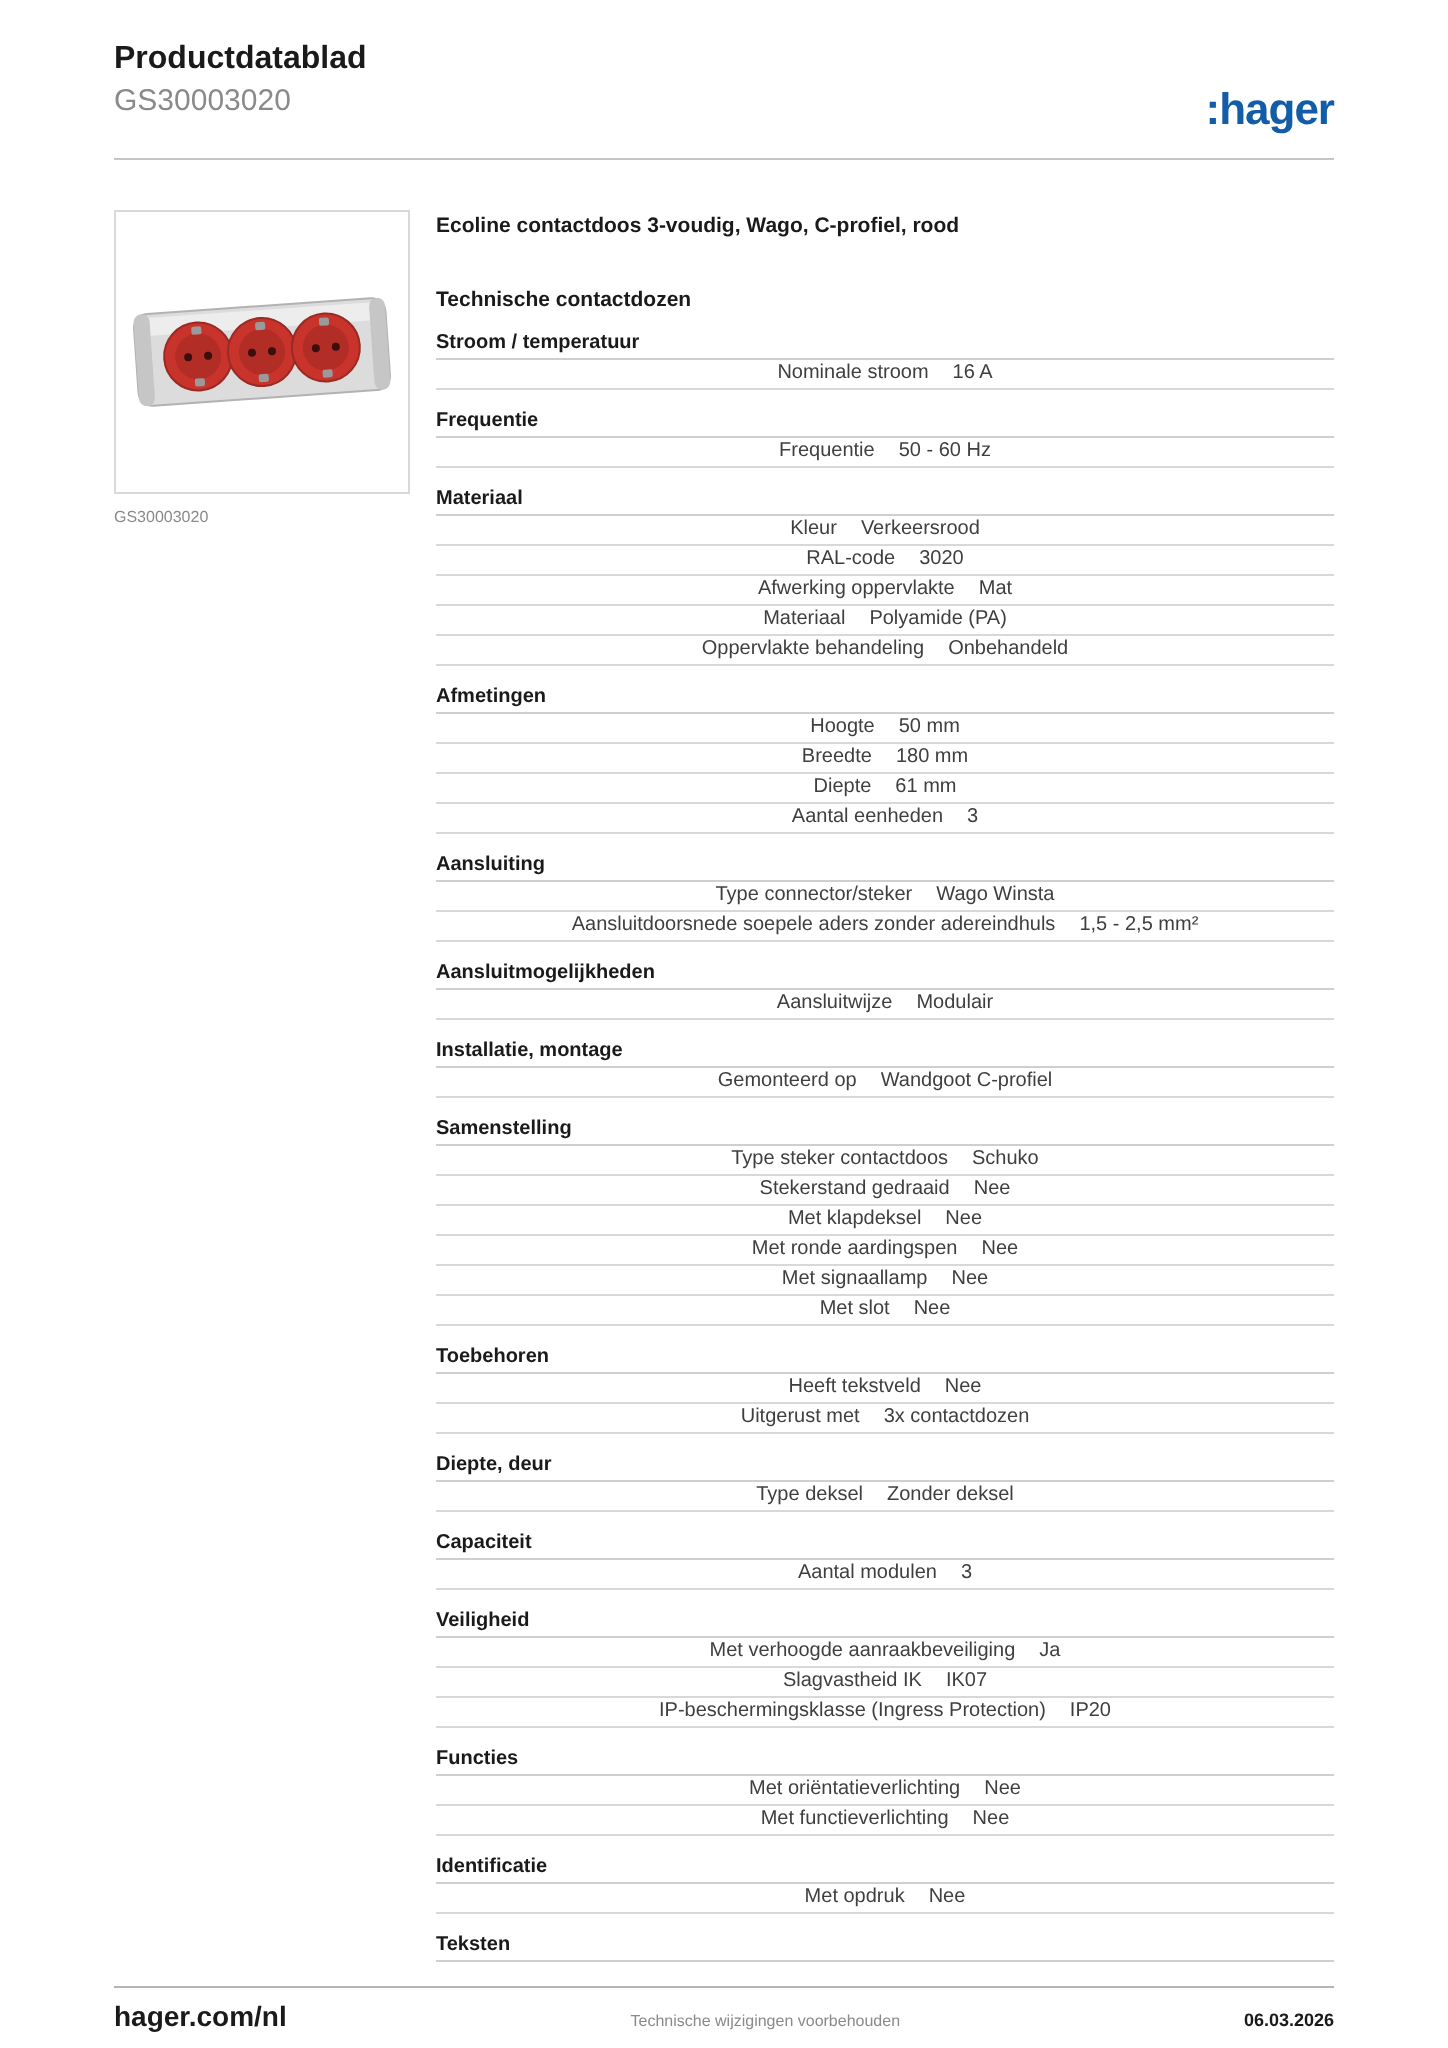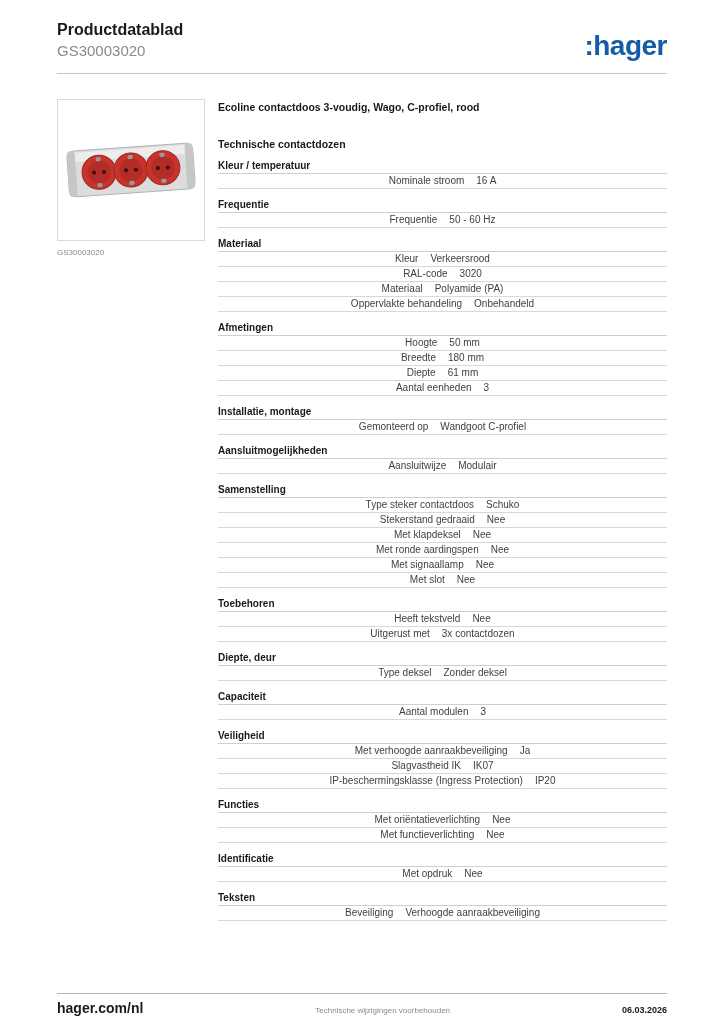--- a/index.html
+++ b/index.html
@@ -30,22 +30,22 @@
     display:flex;justify-content:space-between;align-items:flex-start;
     padding-top:20px;
   }
   .header h1{
     margin:0;font-size:16px;line-height:1.2;font-weight:bold;color:var(--text-dark);
   }
   .product-code{
     font-size:15px;color:var(--text-gray);margin-top:3px;
   }
   .logo{
-    font-size:28px;font-weight:bold;color:var(--brand-blue);
-    letter-spacing:-0.5px;line-height:1;margin-top:12px;
+    font-size:22px;font-weight:bold;color:var(--brand-blue);
+    letter-spacing:-0.5px;line-height:1;margin-top:24px;
   }
   .header-rule{
     border-top:1px solid #c6c6c6;
     margin-top:13px;
   }
   
   .content{
     display:flex;
     margin-top:25px;
   }
@@ -162,21 +162,21 @@
         </svg>
       </div>
       <div class="image-caption">GS30003020</div>
     </aside>
 
     <main class="main-col">
       <h2 class="product-title">Ecoline contactdoos 3-voudig, Wago, C-profiel, rood</h2>
       <h3 class="specs-header">Technische contactdozen</h3>
       <div id="sections">
           <section class="spec-section">
-            <div class="section-title">Kleur / temperatuur</div>
+            <div class="section-title">Stroom / temperatuur</div>
             <div class="spec-row">
               <span class="spec-label">Nominale stroom</span>
               <span class="spec-value">16 A</span>
             </div>
           </section>
           <section class="spec-section">
             <div class="section-title">Frequentie</div>
             <div class="spec-row">
               <span class="spec-label">Frequentie</span>
               <span class="spec-value">50 - 60 Hz</span>
@@ -186,20 +186,24 @@
             <div class="section-title">Materiaal</div>
             <div class="spec-row">
               <span class="spec-label">Kleur</span>
               <span class="spec-value">Verkeersrood</span>
             </div>
             <div class="spec-row">
               <span class="spec-label">RAL-code</span>
               <span class="spec-value">3020</span>
             </div>
             <div class="spec-row">
+              <span class="spec-label">Afwerking oppervlakte</span>
+              <span class="spec-value">Mat</span>
+            </div>
+            <div class="spec-row">
               <span class="spec-label">Materiaal</span>
               <span class="spec-value">Polyamide (PA)</span>
             </div>
             <div class="spec-row">
               <span class="spec-label">Oppervlakte behandeling</span>
               <span class="spec-value">Onbehandeld</span>
             </div>
           </section>
           <section class="spec-section">
             <div class="section-title">Afmetingen</div>
@@ -214,34 +218,45 @@
             <div class="spec-row">
               <span class="spec-label">Diepte</span>
               <span class="spec-value">61 mm</span>
             </div>
             <div class="spec-row">
               <span class="spec-label">Aantal eenheden</span>
               <span class="spec-value">3</span>
             </div>
           </section>
           <section class="spec-section">
+            <div class="section-title">Aansluiting</div>
+            <div class="spec-row">
+              <span class="spec-label">Type connector/steker</span>
+              <span class="spec-value">Wago Winsta</span>
+            </div>
+            <div class="spec-row">
+              <span class="spec-label">Aansluitdoorsnede soepele aders zonder adereindhuls</span>
+              <span class="spec-value">1,5 - 2,5 mm²</span>
+            </div>
+          </section>
+          <section class="spec-section">
+            <div class="section-title">Aansluitmogelijkheden</div>
+            <div class="spec-row">
+              <span class="spec-label">Aansluitwijze</span>
+              <span class="spec-value">Modulair</span>
+            </div>
+          </section>
+          <section class="spec-section">
             <div class="section-title">Installatie, montage</div>
             <div class="spec-row">
               <span class="spec-label">Gemonteerd op</span>
               <span class="spec-value">Wandgoot C-profiel</span>
             </div>
           </section>
           <section class="spec-section">
-            <div class="section-title">Aansluitmogelijkheden</div>
-            <div class="spec-row">
-              <span class="spec-label">Aansluitwijze</span>
-              <span class="spec-value">Modulair</span>
-            </div>
-          </section>
-          <section class="spec-section">
             <div class="section-title">Samenstelling</div>
             <div class="spec-row">
               <span class="spec-label">Type steker contactdoos</span>
               <span class="spec-value">Schuko</span>
             </div>
             <div class="spec-row">
               <span class="spec-label">Stekerstand gedraaid</span>
               <span class="spec-value">Nee</span>
             </div>
             <div class="spec-row">
@@ -314,24 +329,20 @@
           </section>
           <section class="spec-section">
             <div class="section-title">Identificatie</div>
             <div class="spec-row">
               <span class="spec-label">Met opdruk</span>
               <span class="spec-value">Nee</span>
             </div>
           </section>
           <section class="spec-section">
             <div class="section-title">Teksten</div>
-            <div class="spec-row">
-              <span class="spec-label">Beveiliging</span>
-              <span class="spec-value">Verhoogde aanraakbeveiliging</span>
-            </div>
           </section>
         </div>
     </main>
 
   </div>
 
   <footer class="footer">
     <div class="footer-rule"></div>
     <div class="footer-row">
       <span class="footer-left">hager.com/nl</span>

